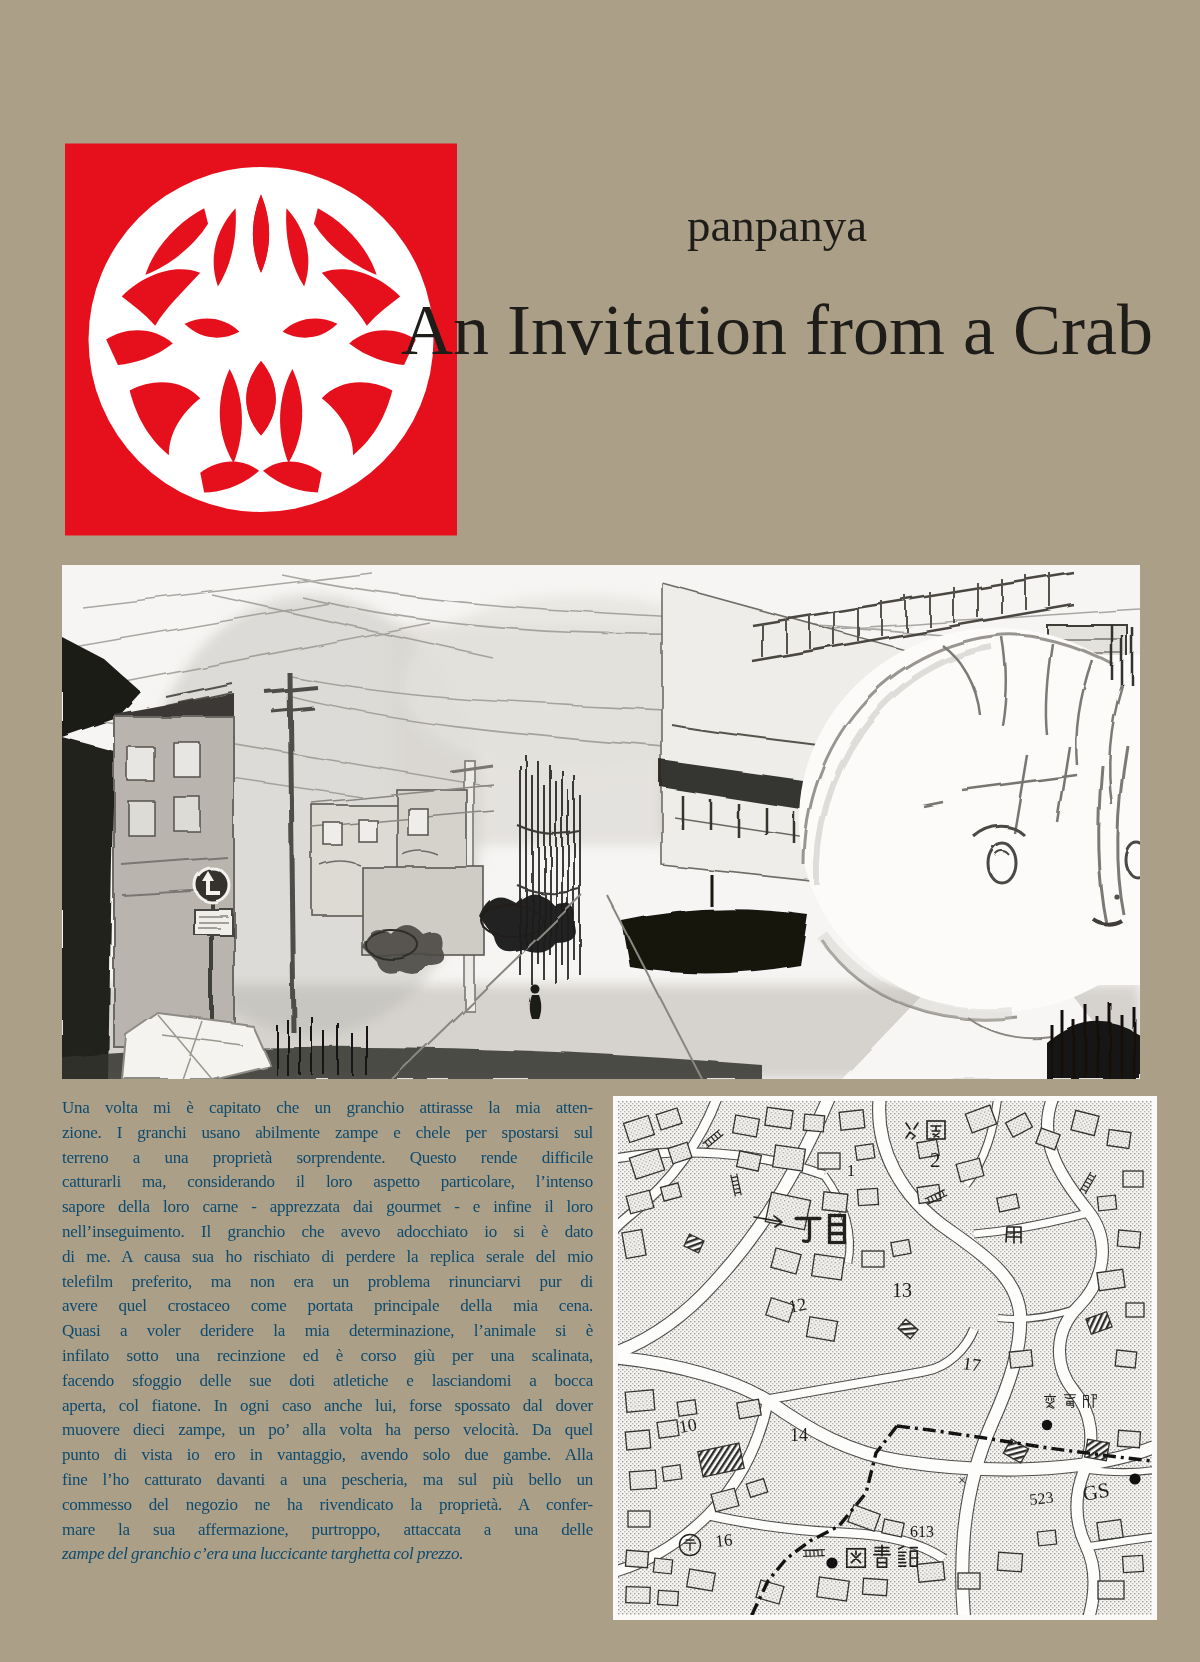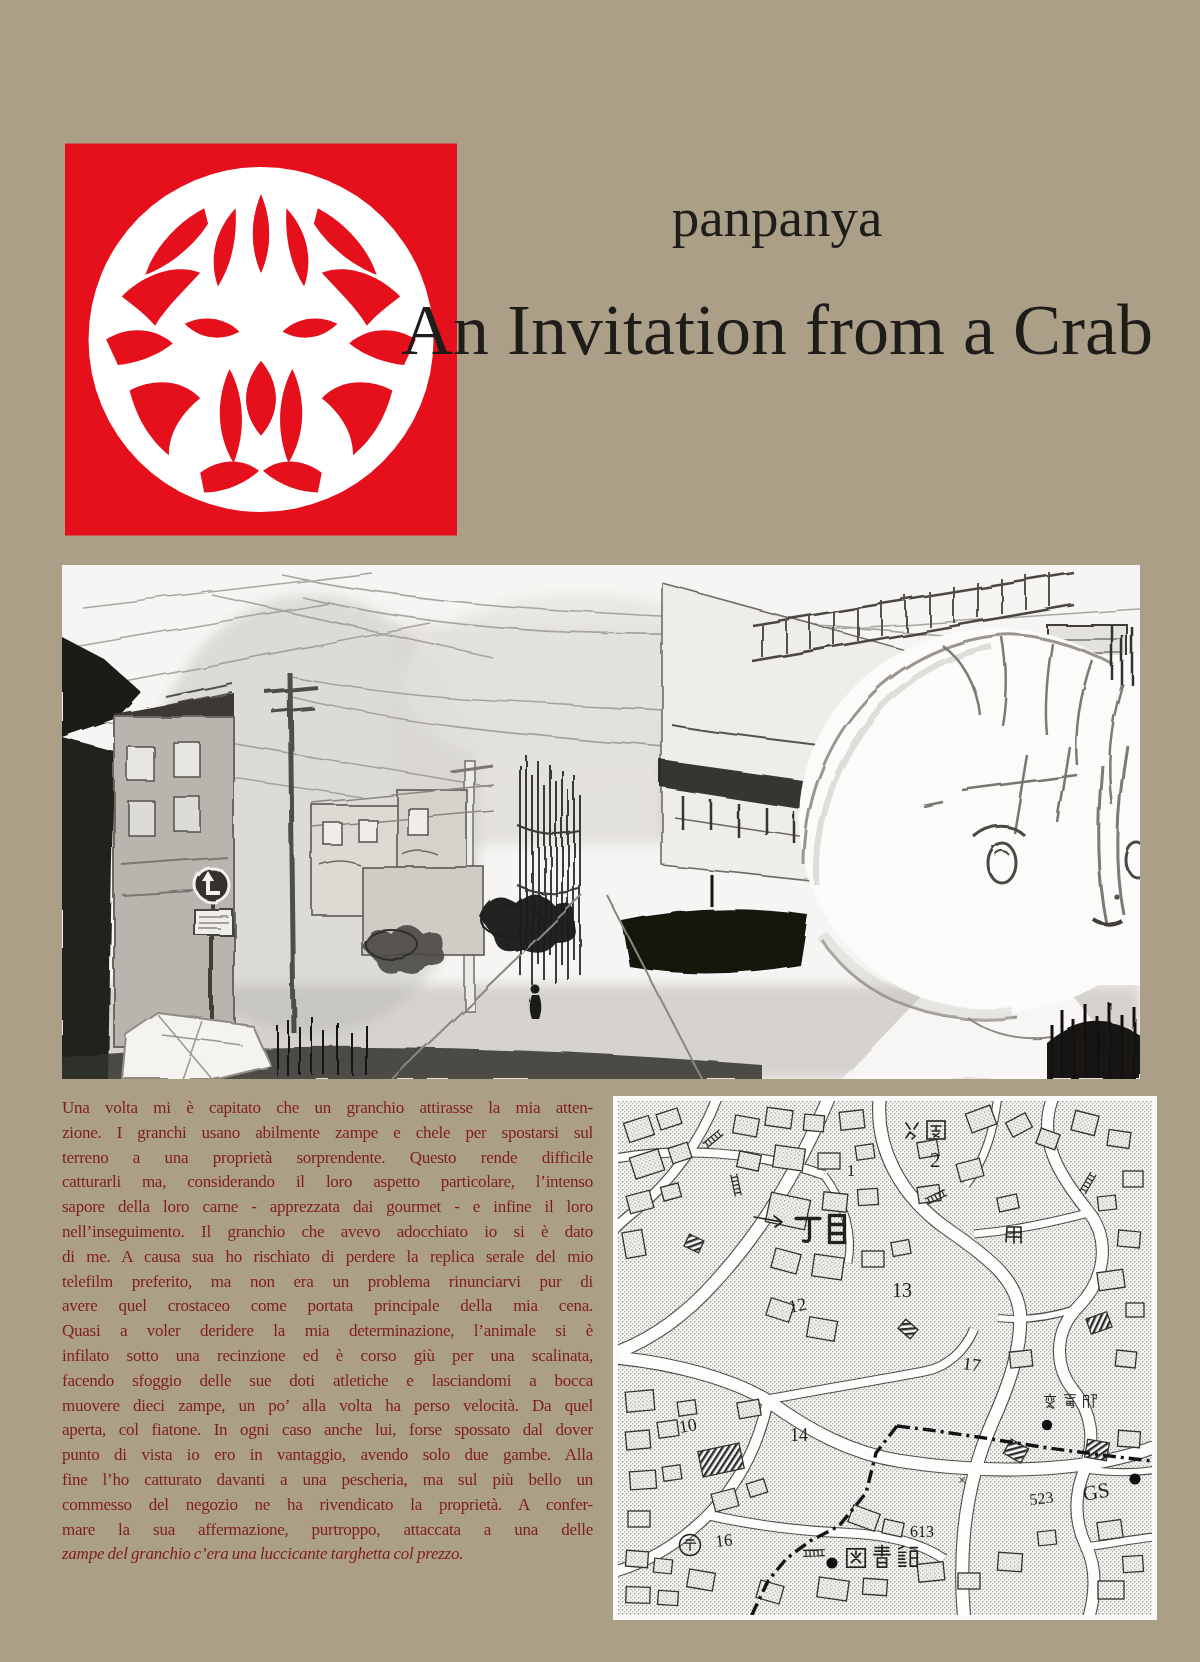--- a/index.html
+++ b/index.html
@@ -1,26 +1,26 @@
 <!DOCTYPE html>
 <html><head>
 <meta charset="utf-8">
 <style>
   html,body{margin:0;padding:0;}
   .page{position:relative;width:1200px;height:1662px;background:#ac9f88;overflow:hidden;
         font-family:"Liberation Serif","DejaVu Serif",serif;}
   .logo{position:absolute;left:65px;top:142px;width:392px;height:395px;}
   .logo svg{display:block;width:100%;height:100%;}
   .titleblock{position:absolute;left:400px;top:0;width:754px;text-align:center;color:#1e1d1a;}
-  .author{position:absolute;left:0;top:188px;width:100%;font-size:55px;line-height:1.1;}
+  .author{position:absolute;left:0;top:200px;width:100%;font-size:47px;line-height:1.1;}
   .booktitle{position:absolute;left:0;top:291px;width:100%;font-size:72px;line-height:1.1;font-weight:normal;margin:0;}
   .illo{position:absolute;left:62px;top:565px;width:1078px;height:514px;background:#f6f5f3;}
   .illo svg{display:block;width:100%;height:100%;}
   .bodytext{position:absolute;left:62px;top:1096px;width:531px;
-            font-size:17px;line-height:24.8px;color:#7f1d1d;letter-spacing:-0.25px;word-spacing:-0.6px;}
+            font-size:17px;line-height:24.8px;color:#0c4a6e;letter-spacing:-0.25px;word-spacing:-0.6px;}
   .bodytext .line{text-align:justify;text-align-last:justify;}
   .bodytext .line.last{text-align-last:left;font-style:italic;}
   .mapbox{position:absolute;left:613px;top:1096px;padding:5px;background:#fbfaf8;}
   .mapbox svg{display:block;width:534px;height:514px;}
   .maptext{font-family:"Liberation Serif","DejaVu Serif",serif;fill:#23221f;}
 </style>
 </head>
 <body>
 
 <div class="page" aria-label="An Invitation from a Crab">
@@ -231,22 +231,22 @@
       <div class="line">terreno a una proprietà sorprendente. Questo rende difficile</div>
       <div class="line">catturarli ma, considerando il loro aspetto particolare, l’intenso</div>
       <div class="line">sapore della loro carne - apprezzata dai gourmet - e infine il loro</div>
       <div class="line">nell’inseguimento. Il granchio che avevo adocchiato io si è dato</div>
       <div class="line">di me. A causa sua ho rischiato di perdere la replica serale del mio</div>
       <div class="line">telefilm preferito, ma non era un problema rinunciarvi pur di</div>
       <div class="line">avere quel crostaceo come portata principale della mia cena.</div>
       <div class="line">Quasi a voler deridere la mia determinazione, l’animale si è</div>
       <div class="line">infilato sotto una recinzione ed è corso giù per una scalinata,</div>
       <div class="line">facendo sfoggio delle sue doti atletiche e lasciandomi a bocca</div>
+      <div class="line">aperta, col fiatone. In ogni caso anche lui, forse spossato dal dover</div>
       <div class="line">muovere dieci zampe, un po’ alla volta ha perso velocità. Da quel</div>
-      <div class="line">aperta, col fiatone. In ogni caso anche lui, forse spossato dal dover</div>
       <div class="line">punto di vista io ero in vantaggio, avendo solo due gambe. Alla</div>
       <div class="line">fine l’ho catturato davanti a una pescheria, ma sul più bello un</div>
       <div class="line">commesso del negozio ne ha rivendicato la proprietà. A confer-</div>
       <div class="line">mare la sua affermazione, purtroppo, attaccata a una delle</div>
       <div class="line last">zampe del granchio c’era una luccicante targhetta col prezzo.</div>
     </div>
 
   <div class="mapbox" aria-label="Hand-drawn Japanese residential map with dotted blocks, white streets, a dash-dot boundary line and place labels">
     <svg viewBox="0 0 534 514">
       <defs>

